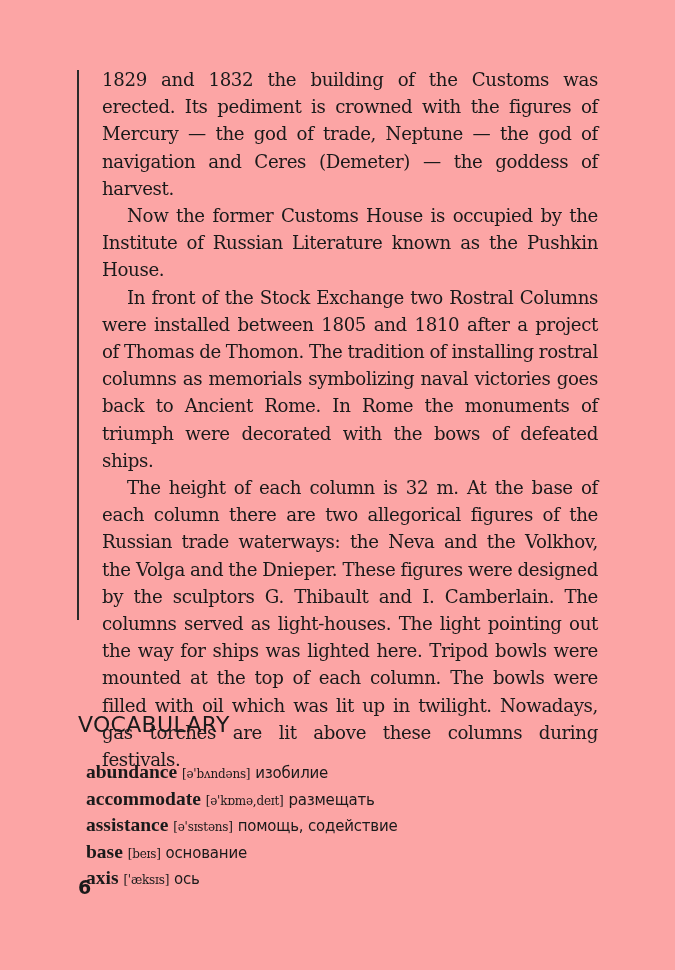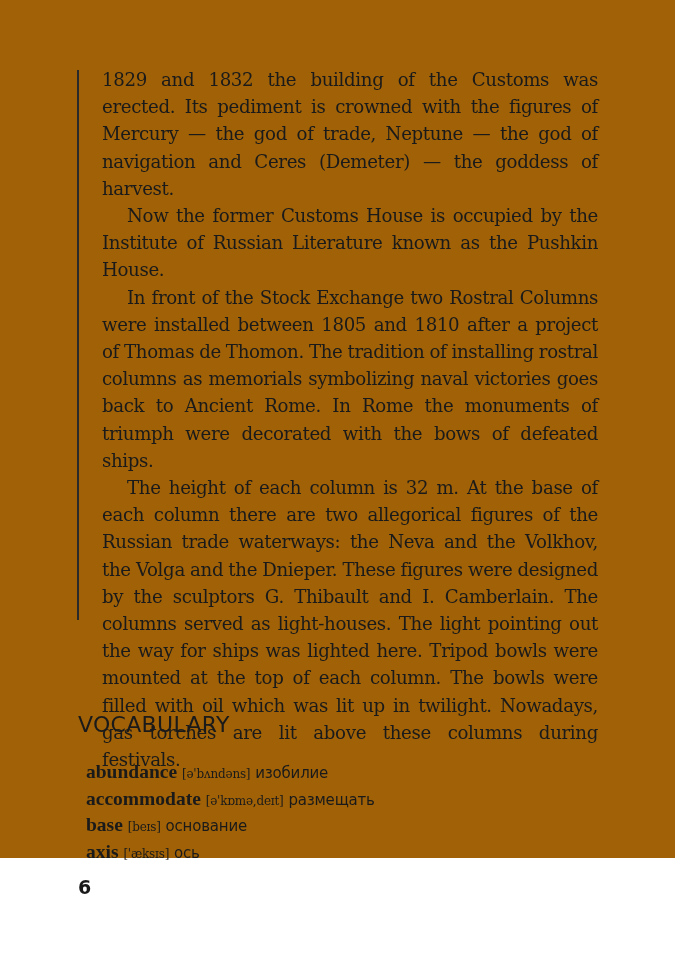--- a/index.html
+++ b/index.html
@@ -10,22 +10,22 @@
     body {
       width: 675px;
       height: 970px;
       position: relative;
       overflow: hidden;
       color: #1a1a1a;
     }
     .page {
       position: absolute;
       left: 0; top: 0;
-      width: 675px; height: 858px;
-      background: #a16207;
+      width: 675px; height: 970px;
+      background: #fca5a5;
     }
     .margin-bar {
       position: absolute;
       left: 77px;
       top: 70px;
       width: 2px;
       height: 550px;
       background: #2a2a2a;
     }
     .body-text {
@@ -114,20 +114,25 @@
         <span class="vocab-word">abundance</span>
         <span class="vocab-phon">[ə'bʌndəns]</span>
         <span class="vocab-trans">изобилие</span>
       </div>
       <div class="vocab-entry">
         <span class="vocab-word">accommodate</span>
         <span class="vocab-phon">[ə'kɒmə,deɪt]</span>
         <span class="vocab-trans">размещать</span>
       </div>
       <div class="vocab-entry">
+        <span class="vocab-word">assistance</span>
+        <span class="vocab-phon">[ə'sɪstəns]</span>
+        <span class="vocab-trans">помощь, содействие</span>
+      </div>
+      <div class="vocab-entry">
         <span class="vocab-word">base</span>
         <span class="vocab-phon">[beɪs]</span>
         <span class="vocab-trans">основание</span>
       </div>
       <div class="vocab-entry">
         <span class="vocab-word">axis</span>
         <span class="vocab-phon">['æksɪs]</span>
         <span class="vocab-trans">ось</span>
       </div>
     </div>

